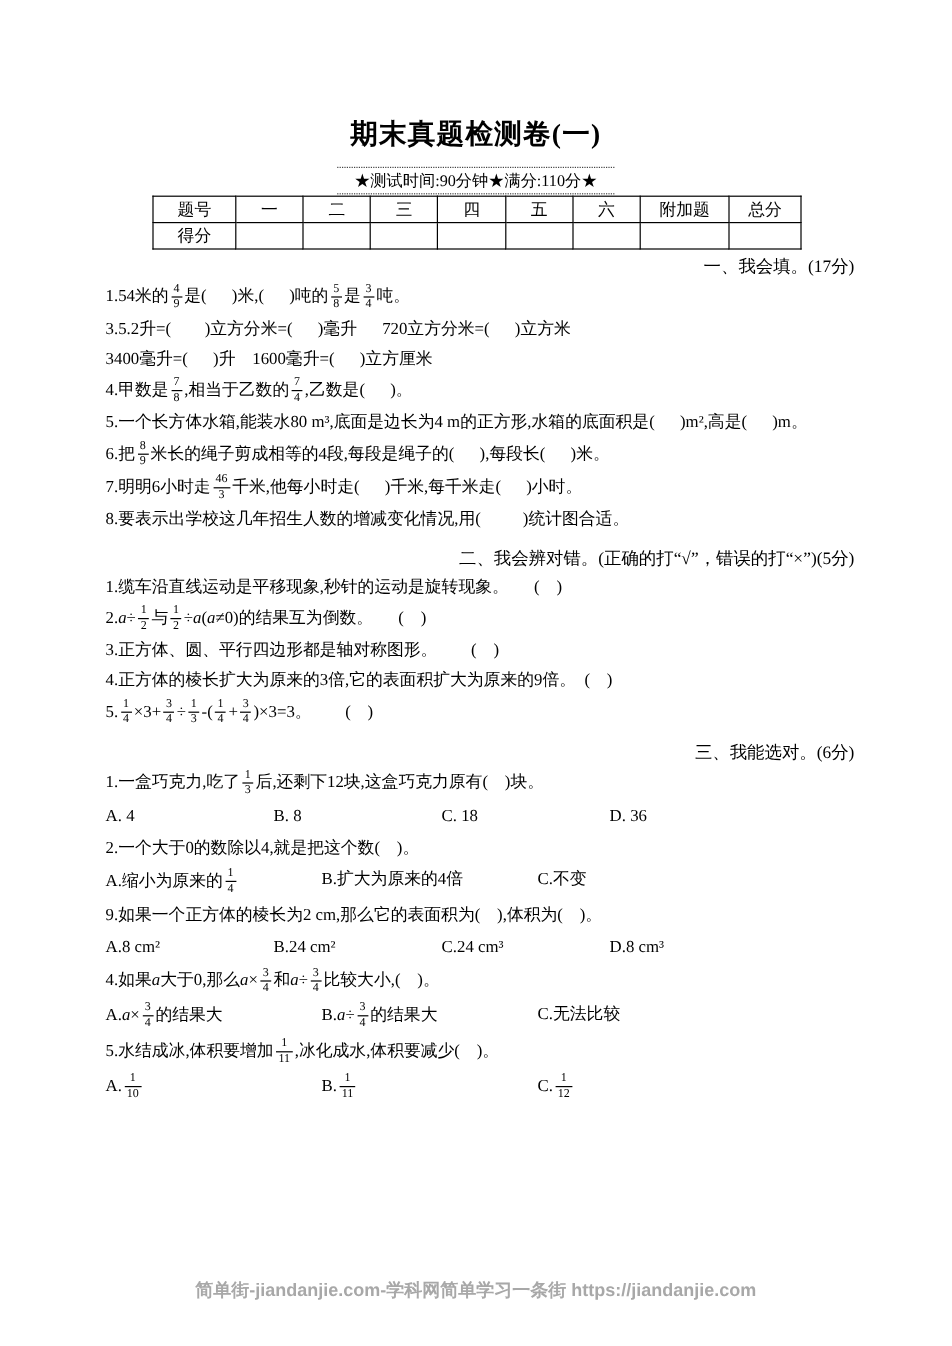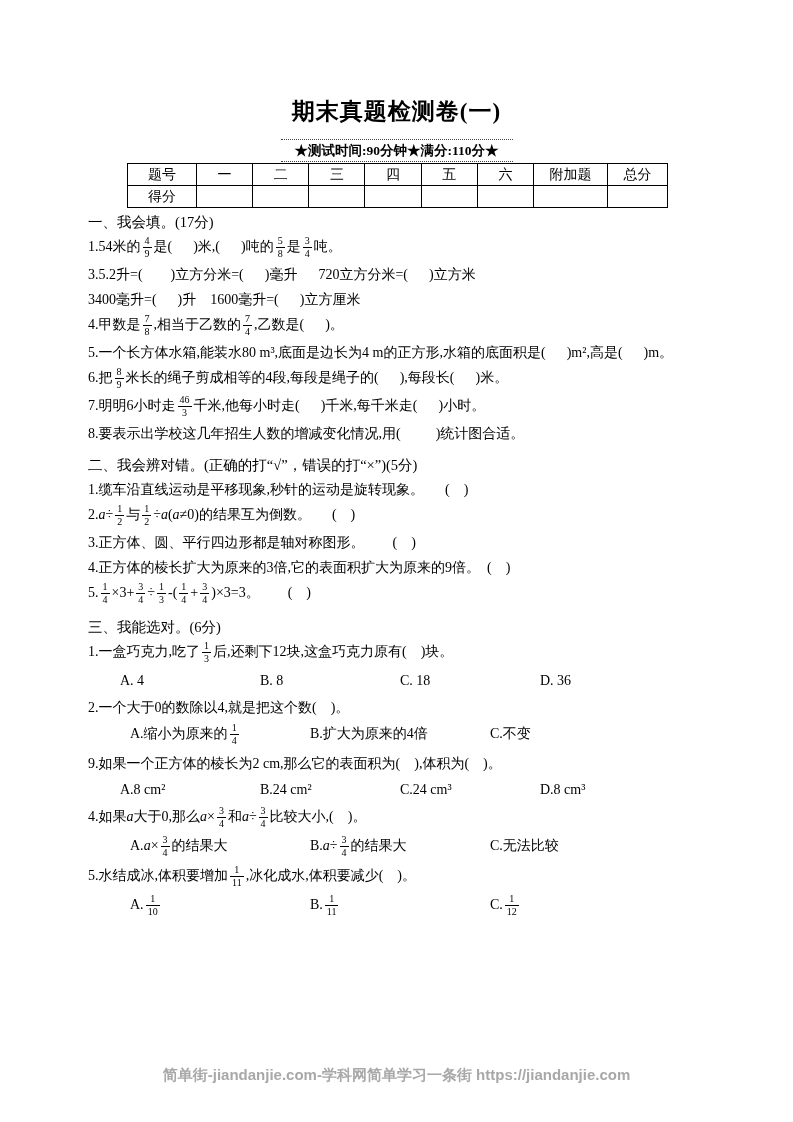--- a/index.html
+++ b/index.html
@@ -25,21 +25,20 @@
     font-size: 23px;
     font-weight: bold;
     letter-spacing: 1px;
   }
   .subtitle-wrap {
     position: absolute;
     top: 139px;
     left: 0;
     width: 100%;
     text-align: center;
-    font-weight: bold;
   }
   .subtitle {
     display: inline-block;
     font-size: 13.5px;
     padding: 2px 14px 1px 14px;
     border-top: 1px dotted #444;
     border-bottom: 1px dotted #444;
   }
   .score-table {
     position: absolute;
@@ -64,31 +63,31 @@
     position: absolute;
     top: 201px;
     left: 88px;
     width: 624px;
     font-size: 14px;
   }
   .section-heading {
     margin: 12px 0 4px 0;
     font-size: 14.5px;
     white-space: pre-wrap;
+    text-align: right;
   }
   .q-line {
     margin: 4px 0;
     line-height: 1.5;
     white-space: pre-wrap;
   }
   .options {
     display: flex;
     margin: 5px 0 6px 0;
     line-height: 1.5;
-    justify-content: center;
   }
   .option { min-width: 140px; white-space: pre-wrap; }
   .opts-3 .option { min-width: 180px; }
   .frac {
     display: inline-flex;
     flex-direction: column;
     text-align: center;
     vertical-align: middle;
     font-size: 10px;
     line-height: 1.15;

